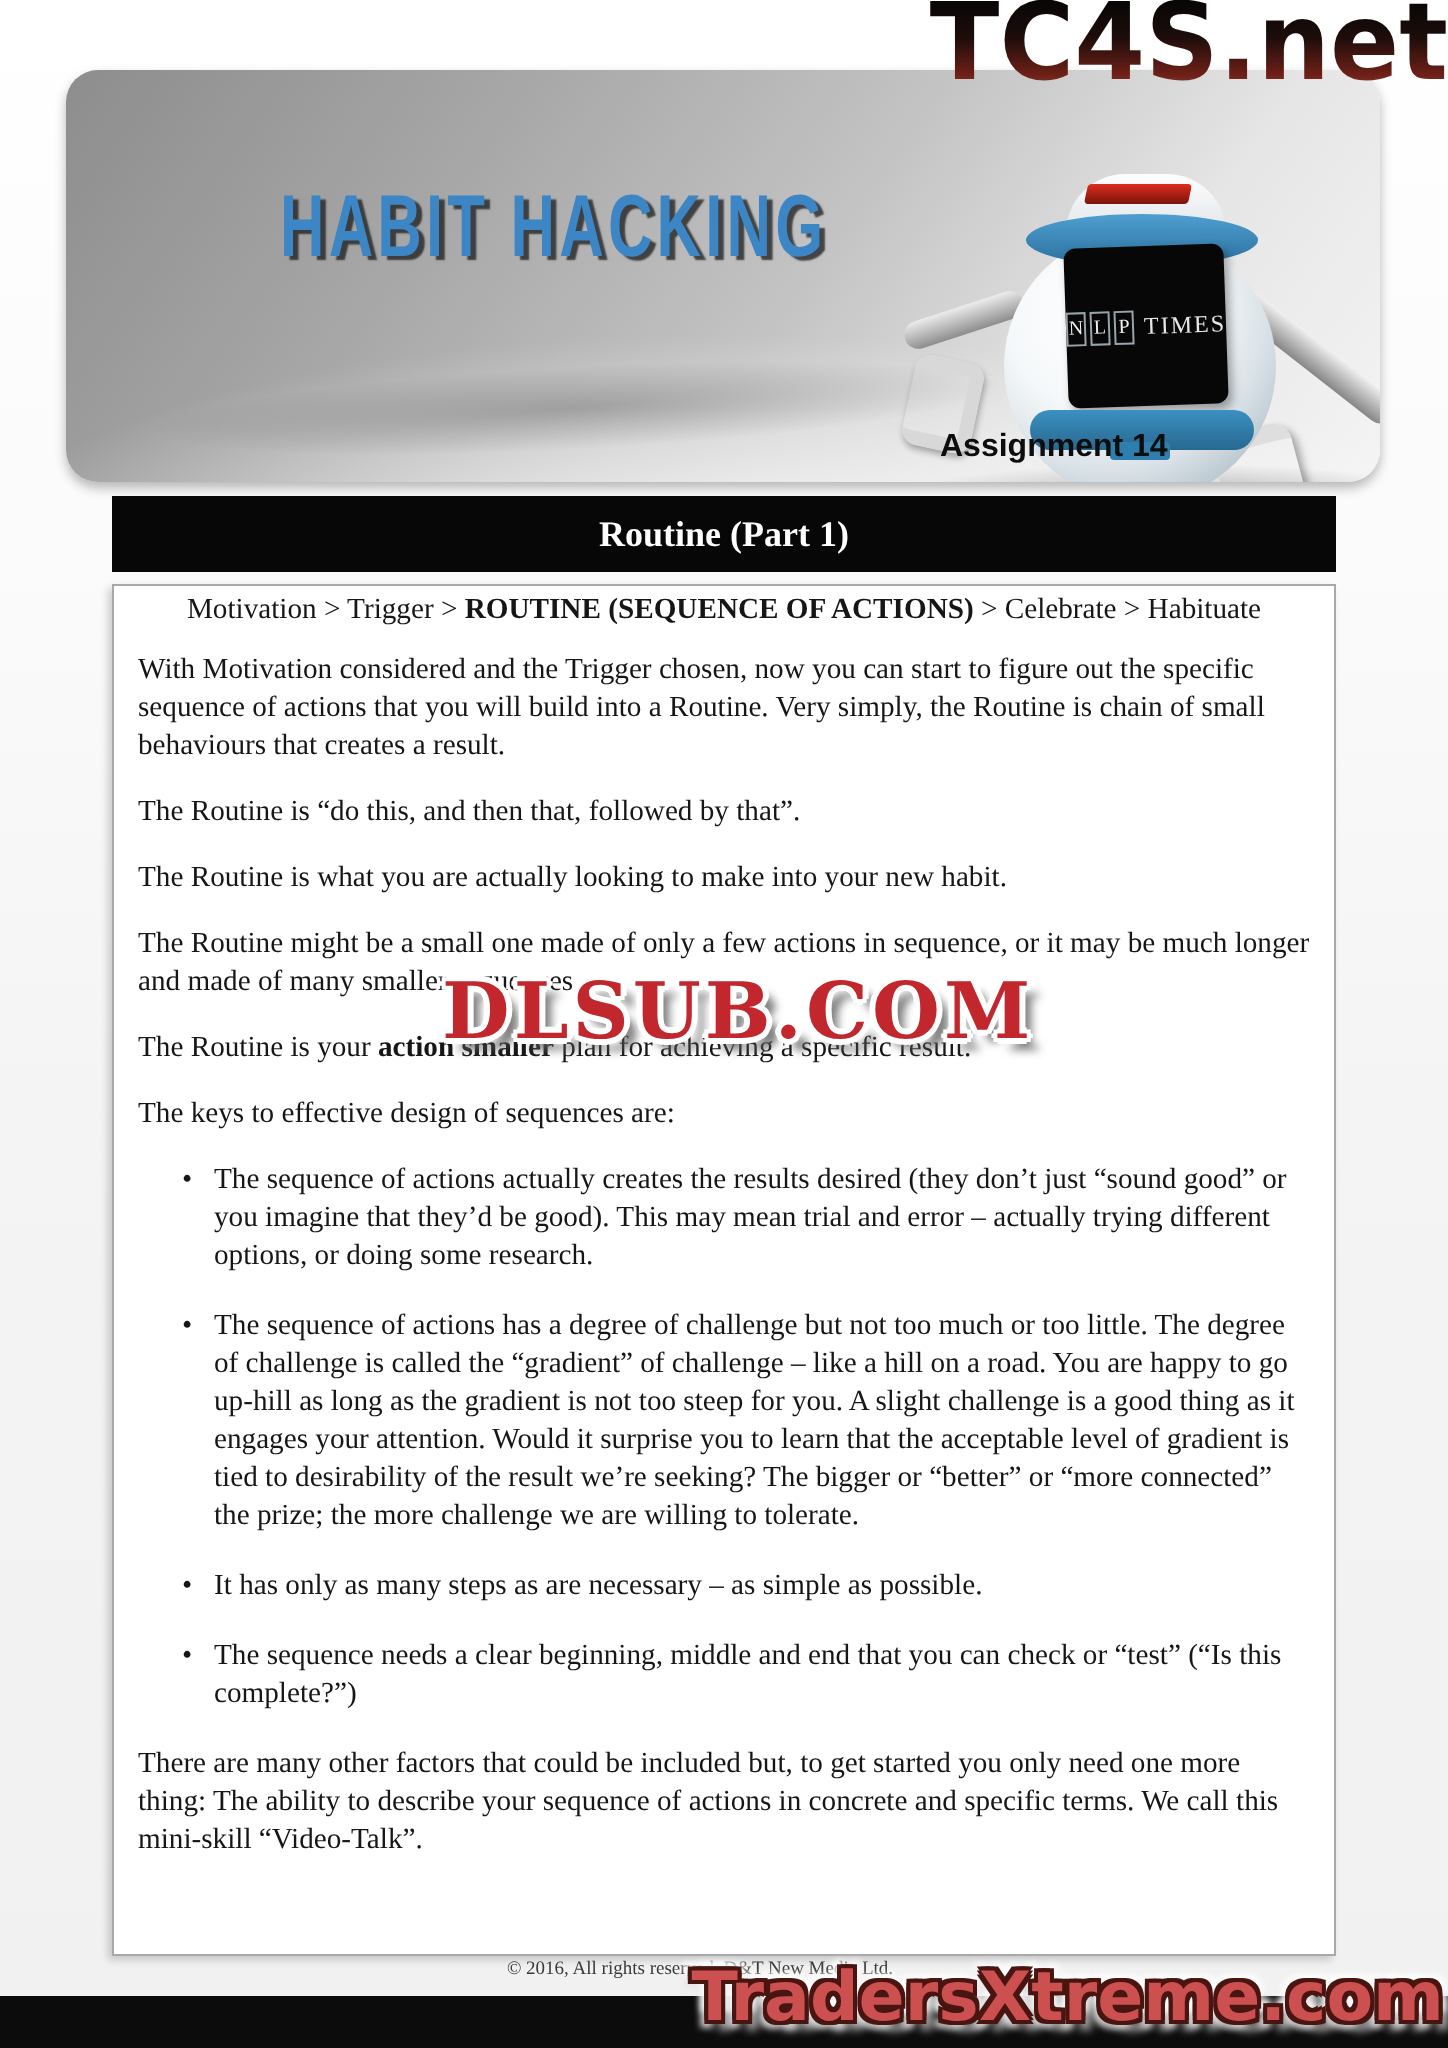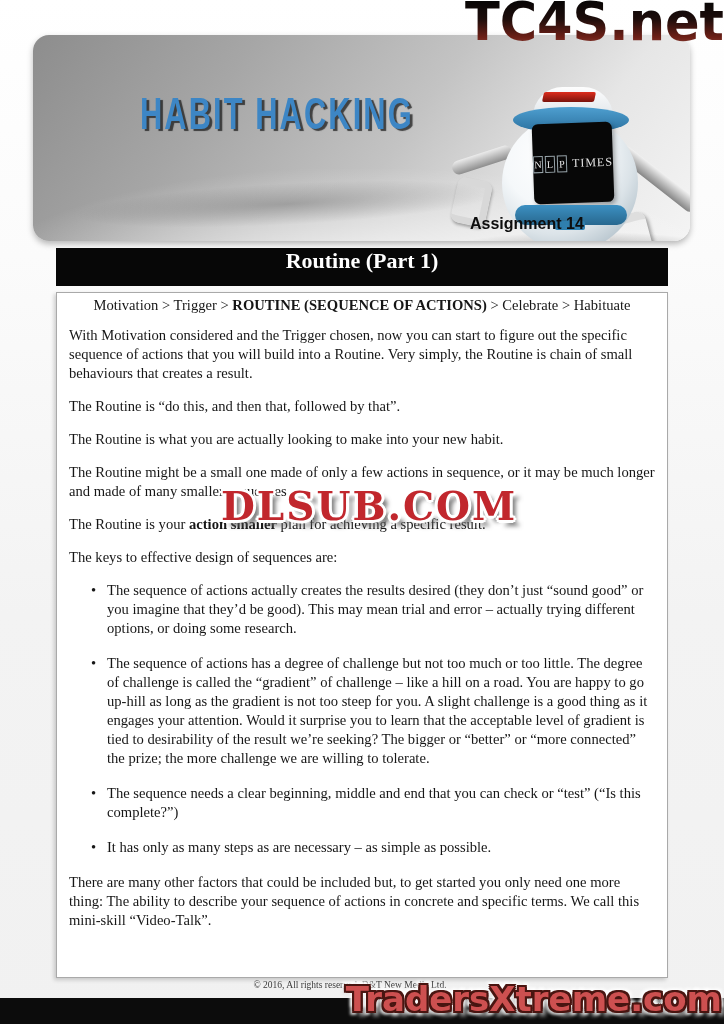--- a/index.html
+++ b/index.html
@@ -86,22 +86,22 @@
   .nlp-times{color:#e6e6e6;font:12px "Liberation Serif",serif;letter-spacing:1px;margin-left:3px;}
   .r-band{position:absolute;left:29px;top:122px;width:112px;height:20px;border-radius:10px;
     background:linear-gradient(180deg,#3c90c2,#28688f);}
   .r-band::after{content:"";position:absolute;left:40px;top:16px;width:30px;height:9px;border-radius:2px;
     background:#2f7fae;}
   .assignment{position:absolute;left:437px;top:180px;
     font-family:"Liberation Sans",sans-serif;font-weight:bold;font-size:16px;color:#0d0d0d;}
   
   .title-bar{
     position:absolute;left:56px;top:248px;width:612px;height:38px;z-index:2;background:#070707;
-    display:flex;justify-content:center;
-    color:#fff;font-family:"Liberation Serif",serif;font-weight:bold;font-size:22px;
+    display:flex;align-items:center;justify-content:center;
+    color:#fff;font-family:"Liberation Serif",serif;font-weight:bold;font-size:18px;
   }
   
   .doc-card{
     position:absolute;left:56px;top:292px;width:612px;height:686px;z-index:2;box-sizing:border-box;
     background:#fff;border:1px solid #a9a9a9;box-shadow:-2px 2px 4px rgba(0,0,0,.18);
     padding:0 12px;color:#161616;font-size:14.6px;line-height:19px;
   }
   .breadcrumb{text-align:center;margin:3px 0 11px;}
   .doc-p{margin:8px 0 14px;}
   .doc-ul{margin:2px 0 14px;padding:0 0 0 24px;list-style:none;}
@@ -161,22 +161,22 @@
     <p class="doc-p">The Routine is what you are actually looking to make into your new habit.</p>
     <p class="doc-p">The Routine might be a small one made of only a few actions in sequence, or it may be much longer and made of many smaller sequences.</p>
     <p class="doc-p">
       <span>The Routine is your </span><span class="bold">action smaller</span><span> plan for achieving a specific result.</span>
     </p>
     <p class="doc-p">The keys to effective design of sequences are:</p>
 
     <ul class="doc-ul">
       <li>The sequence of actions actually creates the results desired (they don’t just “sound good” or you imagine that they’d be good). This may mean trial and error – actually trying different options, or doing some research.</li>
       <li>The sequence of actions has a degree of challenge but not too much or too little. The degree of challenge is called the “gradient” of challenge – like a hill on a road. You are happy to go up-hill as long as the gradient is not too steep for you. A slight challenge is a good thing as it engages your attention. Would it surprise you to learn that the acceptable level of gradient is tied to desirability of the result we’re seeking? The bigger or “better” or “more connected” the prize; the more challenge we are willing to tolerate.</li>
+      <li>It has only as many steps as are necessary – as simple as possible.</li>
       <li>The sequence needs a clear beginning, middle and end that you can check or “test” (“Is this complete?”)</li>
-      <li>It has only as many steps as are necessary – as simple as possible.</li>
     </ul>
 
     <p class="doc-p">There are many other factors that could be included but, to get started you only need one more thing: The ability to describe your sequence of actions in concrete and specific terms. We call this mini-skill “Video-Talk”.</p>
   </div>
 
   <div class="footer">© 2016, All rights reserved. D&amp;T New Media Ltd.</div>
   <div class="bottom-bar"></div>
 
   <div class="wm-dlsub">DLSUB.COM</div>
   <div class="wm-traders">TradersXtreme.com</div>

